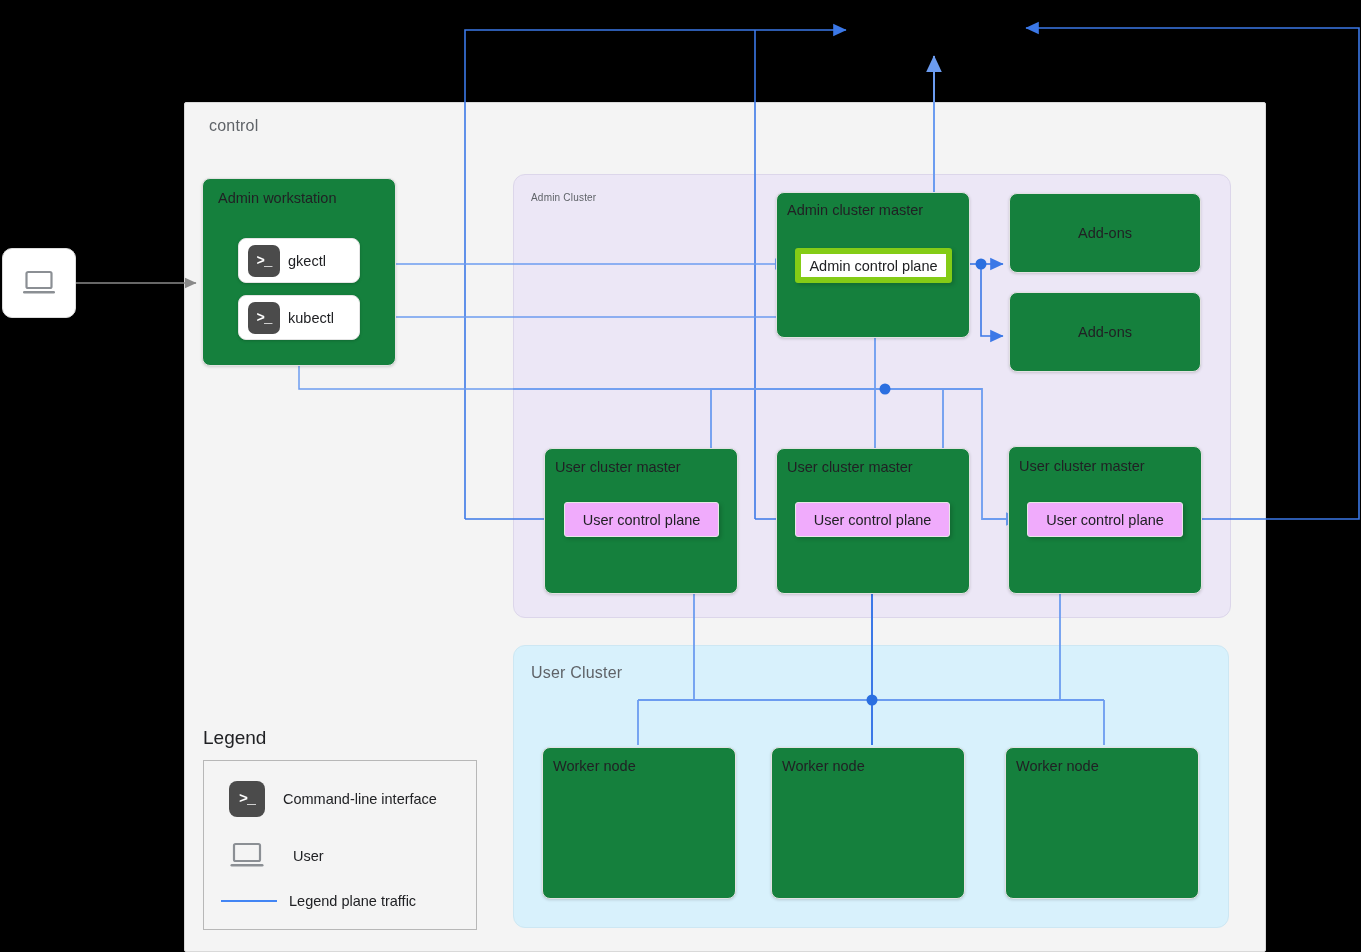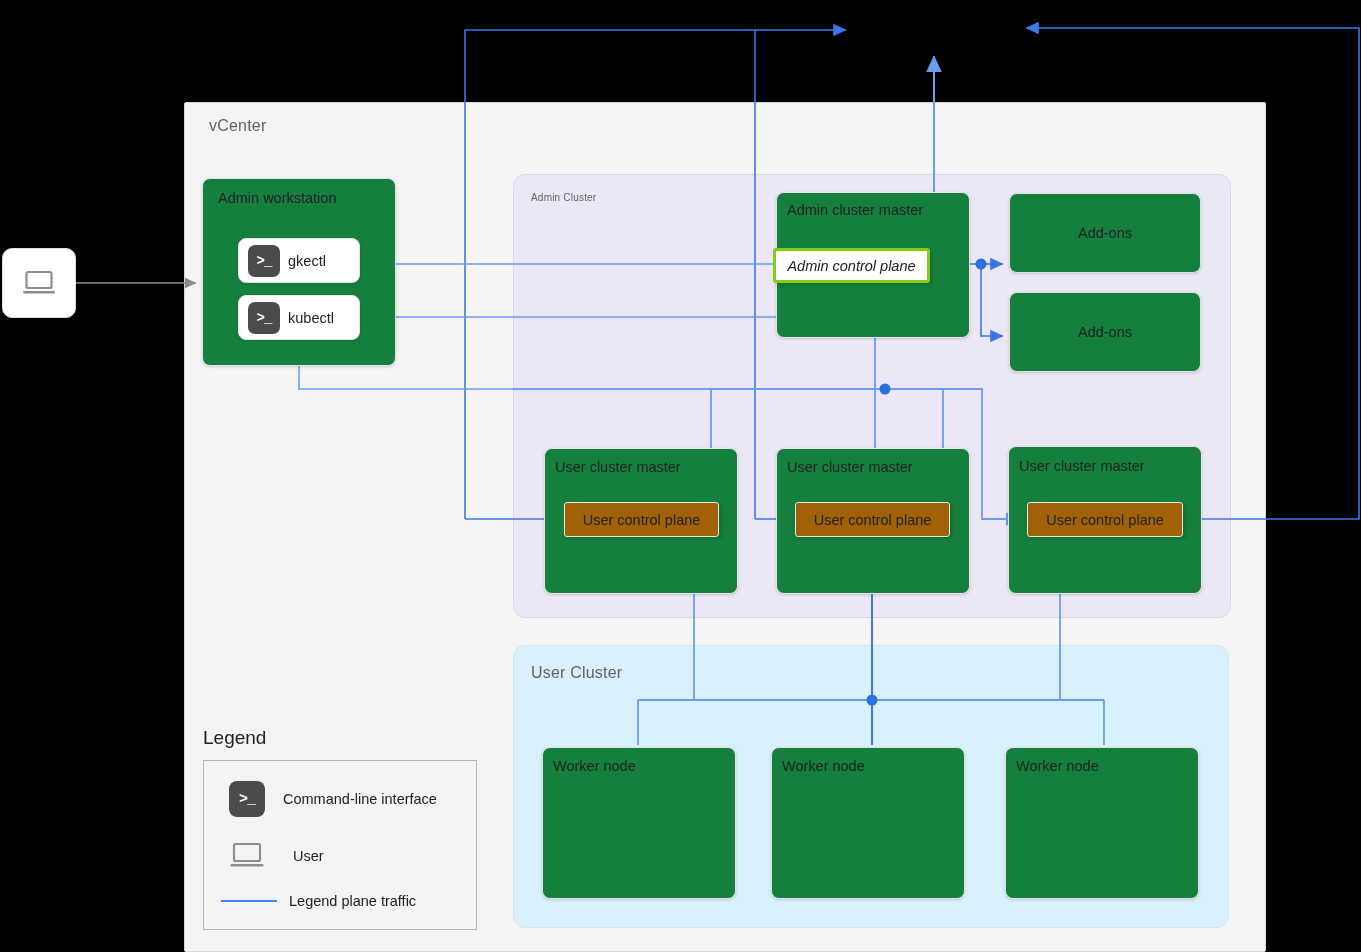--- a/index.html
+++ b/index.html
@@ -86,43 +86,43 @@
     display: flex; align-items: center; justify-content: center;
     color: #ffffff; font-family: "Liberation Mono", monospace;
     font-size: 14px; font-weight: bold; letter-spacing: -1px;
     flex: 0 0 auto;
   }
   .cli-label { margin-left: 8px; font-size: 14.5px; color: #202124; white-space: nowrap; }
 
   .acm-card  { left: 776px; top: 192px; width: 194px; height: 146px; }
   .acm-t     { left: 787px; top: 202px; }
   .acp-card  {
-    left: 773px; top: 248px; width: 157px; height: 35px;
-    background:#fff; border:3px solid #84cc16; border-radius:3px;
+    left: 795px; top: 248px; width: 157px; height: 35px;
+    background:#fff; border:6px solid #84cc16; border-radius:3px;
     box-shadow: 2px 2px 4px rgba(0,0,0,0.18);
-    display:flex; align-items:center; justify-content:center;font-style:italic;
+    display:flex; align-items:center; justify-content:center;
   }
   .acp-card span { font-size: 14.5px; color:#202124; white-space:nowrap; }
 
   .addon1 { left: 1009px; top: 193px; width: 192px; height: 80px; }
   .addon2 { left: 1009px; top: 292px; width: 192px; height: 80px; }
   .addon-lbl {
     position:absolute; inset:0; display:flex; align-items:center; justify-content:center;
     font-size: 14.5px; color:#202124;
   }
 
   .ucm1 { left: 544px; top: 448px; width: 194px; height: 146px; }
   .ucm2 { left: 776px; top: 448px; width: 194px; height: 146px; }
   .ucm3 { left: 1008px; top: 446px; width: 194px; height: 148px; }
   .ucm1-t { left: 555px; top: 459px; }
   .ucm2-t { left: 787px; top: 459px; }
   .ucm3-t { left: 1019px; top: 458px; }
 
   .ucp {
-    background:#a16207; border:1px solid #e6e6e6; border-radius:3px;
+    background:#f0abfc; border:1px solid #e6e6e6; border-radius:3px;
     box-shadow: 2px 2px 4px rgba(0,0,0,0.18);
     display:flex; align-items:center; justify-content:center;
     height: 35px;
   }
   .ucp span { font-size: 14.5px; color:#202124; white-space:nowrap; }
   .ucp1 { left: 564px; top: 502px; width: 155px; }
   .ucp2 { left: 795px; top: 502px; width: 155px; }
   .ucp3 { left: 1027px; top: 502px; width: 156px; }
 
   .wn1 { left: 542px; top: 747px; width: 194px; height: 152px; }
@@ -164,21 +164,21 @@
   .legend-text-line { margin-left: 12px; font-size: 14.5px; color:#202124; white-space:nowrap; }
 
   svg.wires { position:absolute; left:0; top:0; width:1361px; height:952px; pointer-events:none; }
 </style>
 </head>
 <body>
 
 <div id="stage">
 
   <div class="abs vsphere-box"></div>
-  <div class="abs vsphere-label">vCenter</div>
+  <div class="abs vsphere-label">control</div>
 
   <div class="abs admin-cluster-box"></div>
   <div class="abs admin-cluster-label">Admin Cluster</div>
 
   <div class="abs user-cluster-box"></div>
   <div class="abs user-cluster-label">User Cluster</div>
 
   <svg class="wires" viewBox="0 0 1361 952">
     <defs>
       <marker id="arrBlue" markerWidth="9" markerHeight="9" refX="8" refY="4.5" orient="auto">

